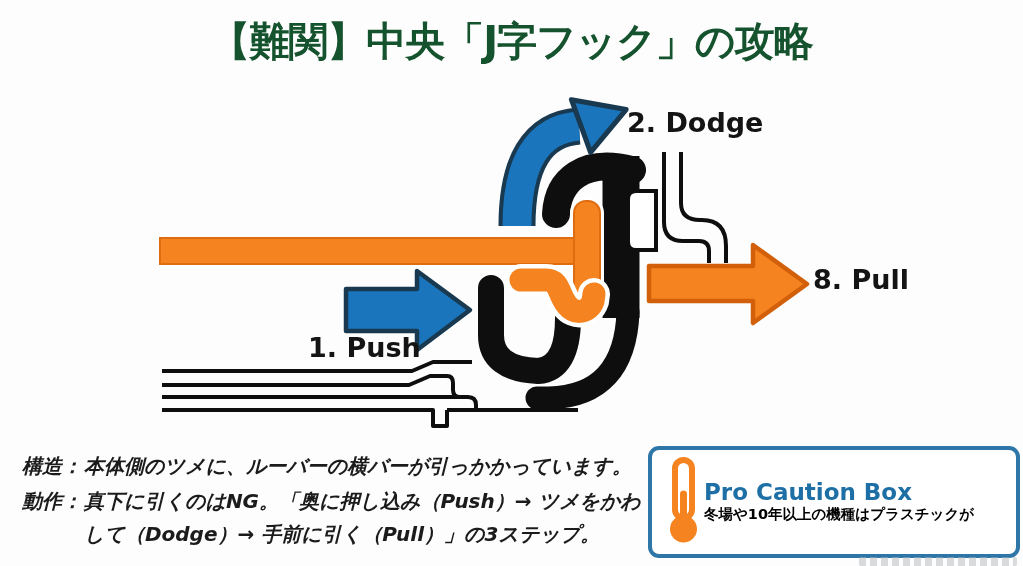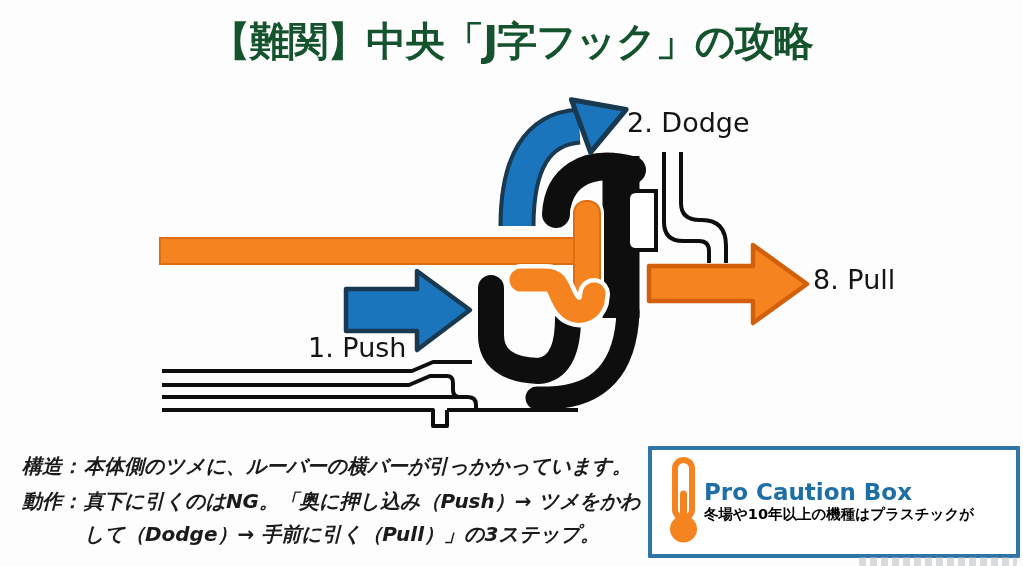--- a/index.html
+++ b/index.html
@@ -14,37 +14,37 @@
   .page-title {
     position:absolute; top:14px; left:0; right:0;
     text-align:center;
     font-size:40px; font-weight:bold; color:#14532d;
     letter-spacing:-1px;
     white-space:nowrap;
   }
   .diagram-svg { position:absolute; left:0; top:0; width:1023px; height:566px; }
   .step-label {
     position:absolute;
-    font-size:27px; font-weight:normal; color:#141414;
+    font-size:27px; font-weight:bold; color:#141414;
     white-space:nowrap;
   }
   #label-push  { left:308px; top:332px; }
   #label-dodge { left:627px; top:107px; }
   #label-pull  { left:813px; top:264px; }
   .notes {
     position:absolute; left:22px; top:450px; width:624px;
     font-size:20px; font-weight:bold; color:#1b1b1b;font-style:italic;
   }
   .note-row { display:flex; line-height:33px; margin-bottom:2px; }
   .note-label { flex:0 0 62px; }
   .note-text { flex:1 1 auto; }
   .caution-box {
     position:absolute; left:648px; top:446px; width:372px; height:112px;
     background:#ffffff;
-    border:4px solid #2e75a8; border-radius:1px;
+    border:4px solid #2e75a8; border-radius:11px;
     display:flex; align-items:center;
     padding:4px 6px 4px 10px;
   }
   .thermo-wrap { flex:0 0 42px; display:flex; justify-content:center; }
   .caution-content { flex:1 1 auto; min-width:0; }
   .caution-title {
     font-size:23px; font-weight:bold; color:#1e6fa5; line-height:26px;
     white-space:nowrap;
   }
   .caution-body {

